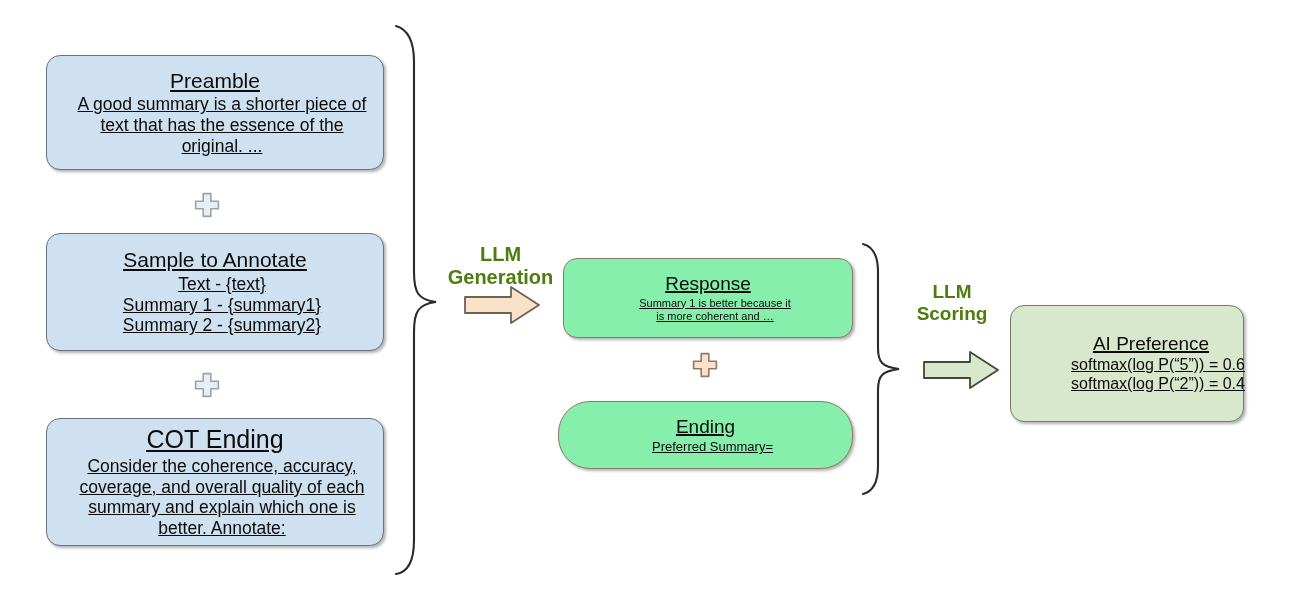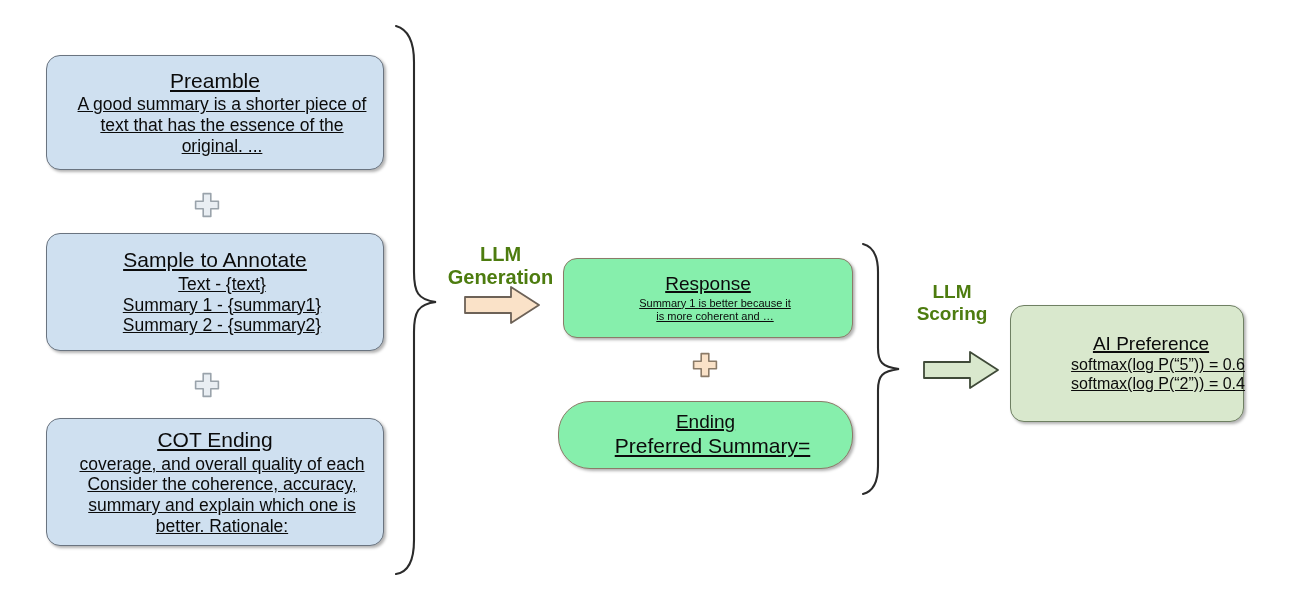--- a/index.html
+++ b/index.html
@@ -65,26 +65,26 @@
   #node-sample     { left:46px;  top:233px; width:338px; height:118px; }
   #node-cot        { left:46px;  top:418px; width:338px; height:128px; }
   #node-response   { left:563px; top:258px; width:290px; height:80px; }
   #node-ending     { left:558px; top:401px; width:295px; height:68px;border-radius:32px; }
   #node-ai-pref    { left:1010px;top:305px; width:234px; height:117px; }
 
   #node-preamble .title  { font-size: 21px; }
   #node-preamble .body   { font-size: 17.5px; }
   #node-sample .title    { font-size: 21px; }
   #node-sample .body     { font-size: 17.5px; }
-  #node-cot .title       { font-size: 21px; }
+  #node-cot .title       { font-size: 25px; }
   #node-cot .body        { font-size: 17.5px; }
   #node-response .title  { font-size: 19px; }
   #node-response .body   { font-size: 11px; }
   #node-ending .title    { font-size: 19px; }
-  #node-ending .body     { font-size: 21px; }
+  #node-ending .body     { font-size: 13px; }
   #node-ai-pref .title   { font-size: 19px; }
   #node-ai-pref .body    { font-size: 16px; }
 
   
   .plus {
     position: absolute;
     width: 26px;
     height: 26px;
   }
   .plus svg { display:block; width:100%; height:100%; }
@@ -148,24 +148,24 @@
 
   <div class="plus" id="plus-2">
     <svg viewBox="0 0 26 26" xmlns="http://www.w3.org/2000/svg">
       <path d="M9.2 1.6 H16.8 V9.2 H24.4 V16.8 H16.8 V24.4 H9.2 V16.8 H1.6 V9.2 H9.2 Z" fill="#e9eef3" stroke="#9aa3ab" stroke-width="1.6" stroke-linejoin="round"></path>
     </svg>
   </div>
 
   <div class="node blue" id="node-cot">
     <div class="title">COT Ending</div>
     <div class="body">
+      <div>Consider the coherence, accuracy,</div>
       <div>coverage, and overall quality of each</div>
-      <div>Consider the coherence, accuracy,</div>
       <div>summary and explain which one is</div>
-      <div>better. Rationale:</div>
+      <div>better. Annotate:</div>
     </div>
   </div>
 
   <div class="brace" id="brace-left">
     <svg width="58" height="556" viewBox="0 0 58 556" xmlns="http://www.w3.org/2000/svg">
       <path d="M8 4
                C 22 8, 26 22, 26 40
                L 26 250
                C 26 270, 30 278, 48 280
                C 30 282, 26 290, 26 310

